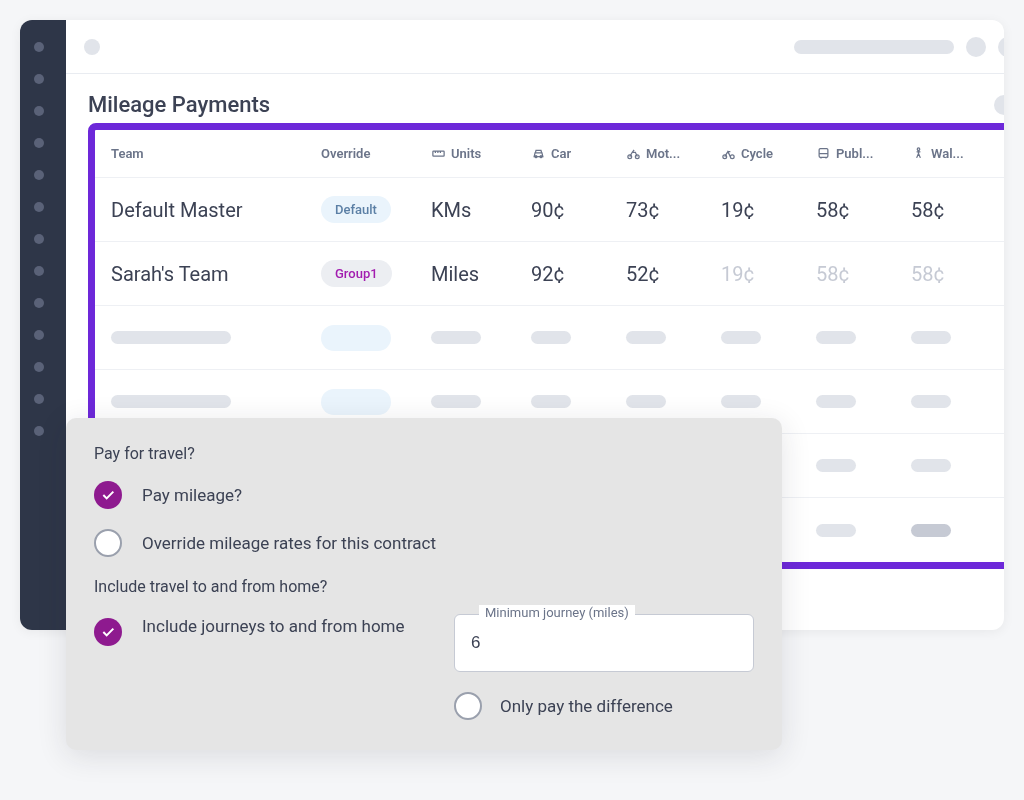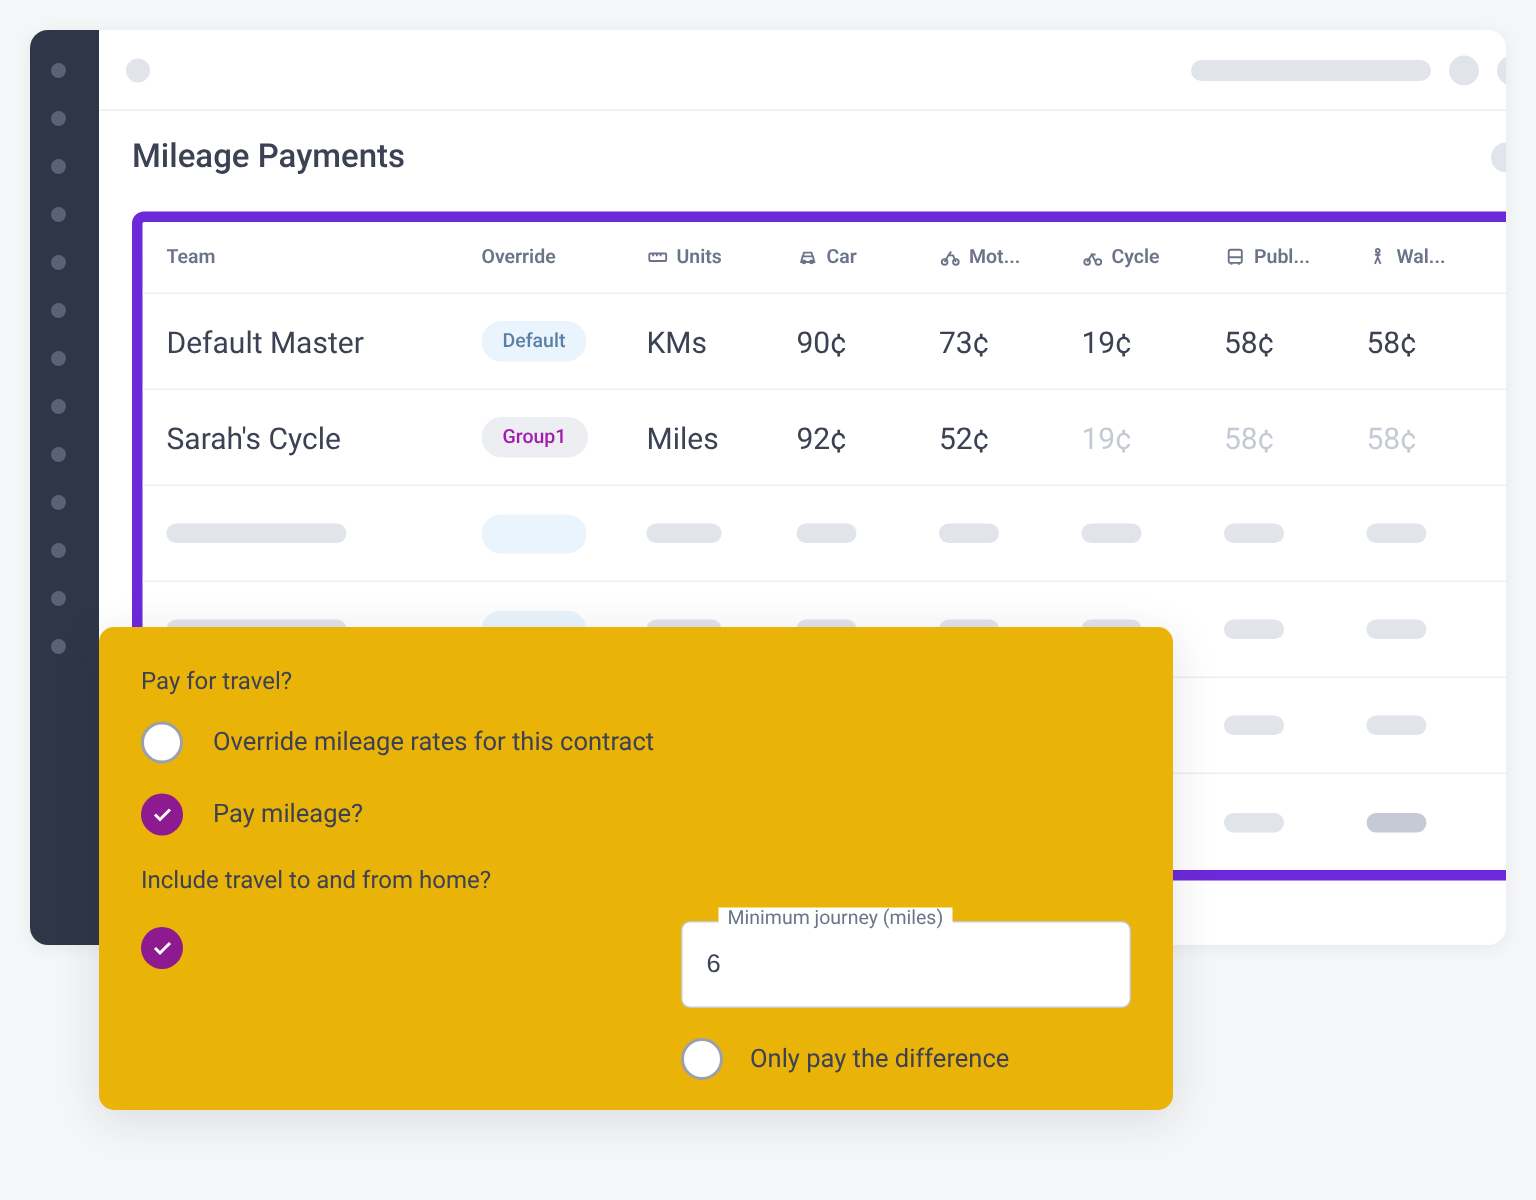--- a/index.html
+++ b/index.html
@@ -79,21 +79,21 @@
   gap: 12px;
 }
 .content {
   flex: 1;
   padding: 18px 22px;
 }
 .page-header {
   display: flex;
   align-items: center;
   justify-content: space-between;
-  margin-bottom: 24px;
+  margin-bottom: 6px;
 }
 .page-title {
   font-size: 22px;
   font-weight: 500;
   color: #3c4254;
 }
 .table-card {
   border: 7px solid #6d28d9;
   border-radius: 8px;
   overflow: hidden;
@@ -146,24 +146,24 @@
   width: 70px;
   border-radius: 14px;
   background: #eaf4fc;
 }
 
 .overlay {
   position: absolute;
   left: 66px;
   top: 418px;
   width: 716px;
-  background: #eab308;
+  background: #e5e5e5;
   border-radius: 10px;
   box-shadow: 0 6px 30px rgba(30,35,50,0.12);
-  padding: 26px 28px 20px 28px;
+  padding: 26px 28px 30px 28px;
 }
 .section-label {
   font-size: 16px;
   color: #3c4254;
   margin-bottom: 18px;
 }
 .opt-row {
   display: flex;
   align-items: center;
   gap: 20px;
@@ -365,21 +365,21 @@
           <div><span class="badge default">Default</span></div>
           <div class="td">KMs</div>
           <div class="td">90¢</div>
           <div class="td">73¢</div>
           <div class="td">19¢</div>
           <div class="td">58¢</div>
           <div class="td">58¢</div>
         </div>
 
         <div class="table-row">
-          <div class="td">Sarah's Cycle</div>
+          <div class="td">Sarah's Team</div>
           <div><span class="badge grey">Group1</span></div>
           <div class="td">Miles</div>
           <div class="td">92¢</div>
           <div class="td">52¢</div>
           <div class="td faded">19¢</div>
           <div class="td faded">58¢</div>
           <div class="td faded">58¢</div>
         </div>
 
         <div class="table-row">
@@ -462,44 +462,45 @@
               <div class="ph-td-bar" style="width:40px;background:#c6cad4"></div>
             </div>
         </div>
       </div>
     </div>
   </div>
 </div>
 
 <div class="overlay">
   <div class="section-label">Pay for travel?</div>
-
-  <div class="opt-row">
-    <div class="opt-circle unchecked"></div>
-    <div class="opt-text">Override mileage rates for this contract</div>
-  </div>
 
   <div class="opt-row">
     <div class="opt-circle checked">
       <svg viewBox="0 0 24 24" fill="none" stroke="#fff" stroke-width="3">
           <path d="M5 12l5 5L20 7"></path>
         </svg>
     </div>
     <div class="opt-text">Pay mileage?</div>
   </div>
 
+  <div class="opt-row">
+    <div class="opt-circle unchecked"></div>
+    <div class="opt-text">Override mileage rates for this contract</div>
+  </div>
+
   <div class="section-label" style="margin-top:6px">Include travel to and from home?</div>
 
   <div class="home-row">
     <div class="home-left">
       <div class="opt-circle checked" style="margin-top:4px">
         <svg viewBox="0 0 24 24" fill="none" stroke="#fff" stroke-width="3">
             <path d="M5 12l5 5L20 7"></path>
           </svg>
       </div>
+      <div class="opt-text" style="line-height:1.5">Include journeys to and from home</div>
     </div>
 
     <div class="home-right">
       <div class="input-wrap">
         <label class="input-label">Minimum journey (miles)</label>
         <input class="input-field" value="6" style="">
       </div>
       <div class="diff-row">
         <div class="opt-circle unchecked"></div>
         <div class="opt-text">Only pay the difference</div>

